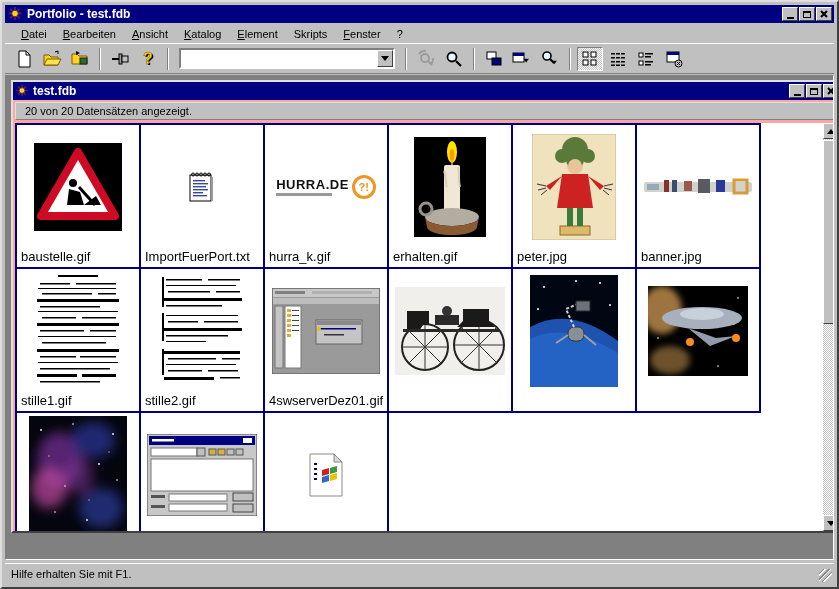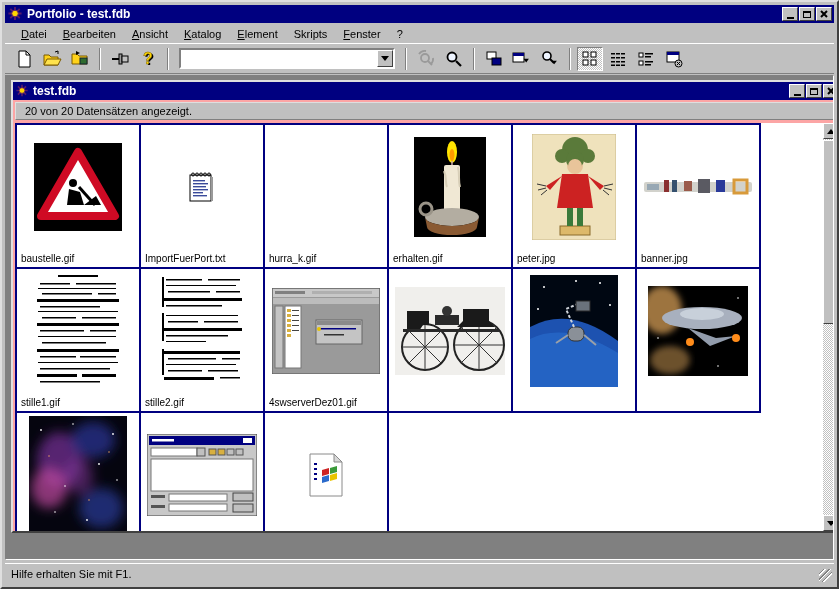--- a/index.html
+++ b/index.html
@@ -47,21 +47,21 @@
   .child .titlebar2{height:18px;background:#000080;display:flex;align-items:center;padding:0 2px;gap:4px;}
   .child .titlebar2 .ttext{color:#fff;font-weight:bold;font-size:12px;flex:1;}
   .recstatus{margin:2px;height:18px;background:#c0c0c0;border:1px solid;
              border-color:#dfdfdf #808080 #808080 #dfdfdf;display:flex;align-items:center;padding:0 9px;}
   .content{position:absolute;left:2px;right:2px;top:41px;height:408px;background:#fff;overflow:hidden;}
   .grid{position:absolute;left:0;top:0;width:746px;
         border-left:2px solid #000080;border-top:2px solid #000080;
         display:grid;grid-template-columns:repeat(6,124px);grid-auto-rows:144px;}
   .cell{border-right:2px solid #000080;border-bottom:2px solid #000080;position:relative;
         display:flex;align-items:center;justify-content:center;padding-bottom:18px;background:#fff;}
-  .cell .fname{position:absolute;left:4px;bottom:3px;font-size:10px;white-space:nowrap;}
+  .cell .fname{position:absolute;left:4px;bottom:3px;font-size:13px;white-space:nowrap;}
   
   .vscroll{position:absolute;right:0;top:0;width:16px;height:408px;
      background-image:linear-gradient(45deg,#fff 25%,transparent 25%,transparent 75%,#fff 75%),
                       linear-gradient(45deg,#fff 25%,transparent 25%,transparent 75%,#fff 75%);
      background-size:2px 2px;background-position:0 0,1px 1px;background-color:#c0c0c0;}
   .sbtn{position:absolute;left:0;width:16px;height:16px;background:#c0c0c0;border:1px solid;
         border-color:#fff #404040 #404040 #fff;display:flex;align-items:center;justify-content:center;}
   .sbtn.up{top:0;} .sbtn.down{bottom:0;}
   .tri-up2{width:0;height:0;border:4px solid transparent;border-bottom:5px solid #000;margin-bottom:4px;}
   .tri-dn2{width:0;height:0;border:4px solid transparent;border-top:5px solid #000;margin-top:4px;}
@@ -313,20 +313,27 @@
                   <rect x="5" y="12" width="15" height="1.4"></rect>
                   <rect x="5" y="15" width="13" height="1.4"></rect>
                   <rect x="5" y="18" width="15" height="1.4"></rect>
                   <rect x="5" y="21" width="10" height="1.4"></rect>
                   <rect x="5" y="24" width="14" height="1.4"></rect>
                 </g>
               </svg>
             <span class="fname">ImportFuerPort.txt</span>
           </div>
           <div class="cell">
+            <span class="hurra-wrap">
+              <span style="display:flex;flex-direction:column;align-items:flex-start;">
+                <span class="hurra-text">HURRA.DE</span>
+                <span class="hurra-sub"></span>
+              </span>
+              <span class="hurra-badge">?!</span>
+            </span>
             <span class="fname">hurra_k.gif</span>
           </div>
           <div class="cell">
             <svg width="72" height="100">
                 <rect width="72" height="100" fill="#000"></rect>
                 <ellipse cx="38" cy="15" rx="5" ry="11" fill="#ffe400"></ellipse>
                 <ellipse cx="38" cy="18" rx="2.5" ry="6" fill="#ff9a00"></ellipse>
                 <line x1="38" y1="24" x2="38" y2="28" stroke="#caa" stroke-width="1.5"></line>
                 <rect x="30" y="28" width="16" height="48" rx="2" fill="#f0e8d4"></rect>
                 <path d="M30 34c3 6 1 12 3 16M44 30c2 8 0 14 2 20" stroke="#d8cfb8" stroke-width="2" fill="none"></path>

